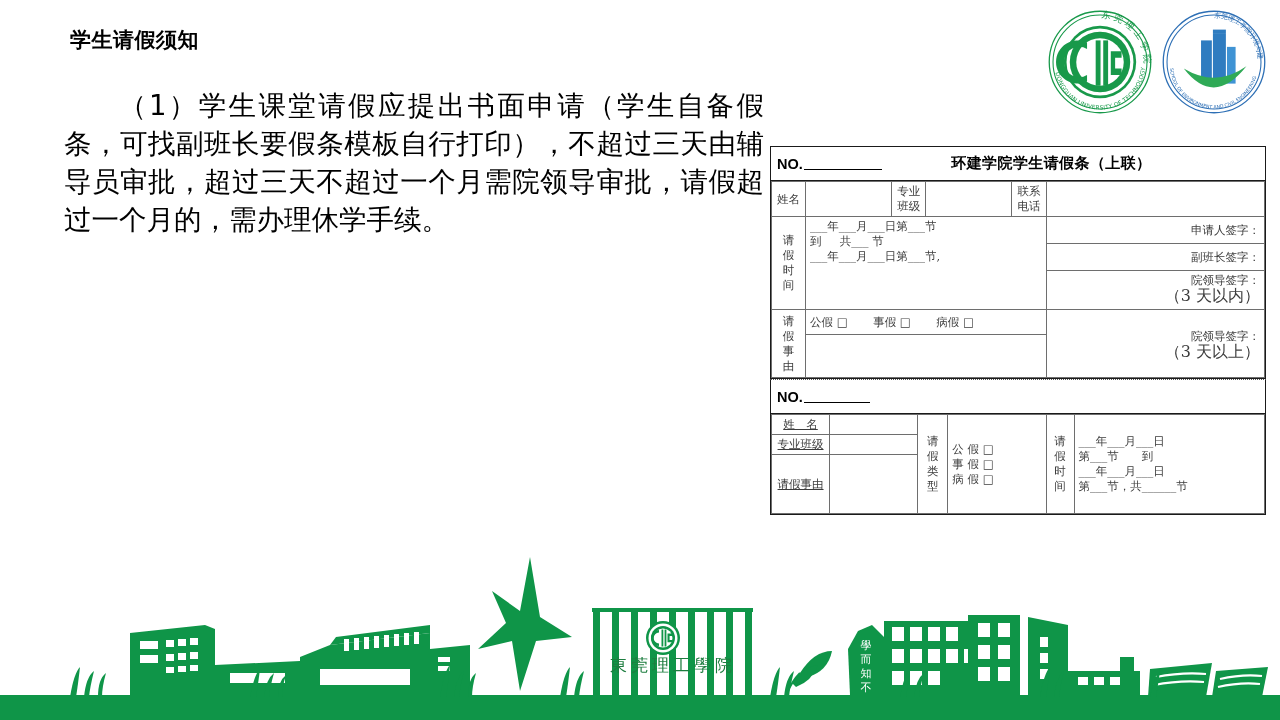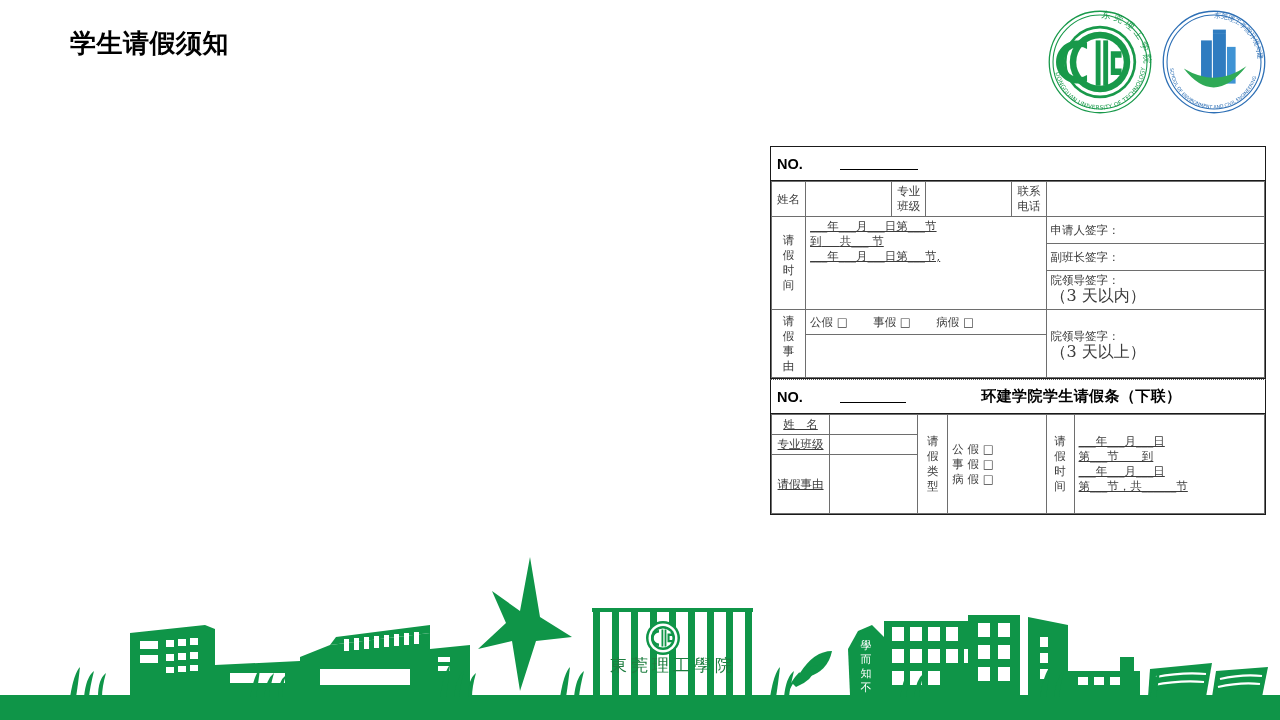--- a/index.html
+++ b/index.html
@@ -10,21 +10,21 @@
   }
   .slide{position:absolute;inset:0;}
 
   
   .logos{position:absolute;top:8px;right:12px;display:flex;gap:6px;align-items:flex-start;}
   .logo{width:108px;height:108px;display:block;}
 
   
   .page-title{
     position:absolute;left:70px;top:26px;
-    font-size:26px;font-weight:bold;color:#000;letter-spacing:.5px;
+    font-size:21px;font-weight:bold;color:#000;letter-spacing:.5px;
     font-family:"DejaVu Sans","Liberation Sans",sans-serif;
   }
 
   
   .body-text{
     position:absolute;left:64px;top:86px;width:700px;
     font-size:27.5px;line-height:38px;color:#000;
     font-family:"DejaVu Sans","Liberation Sans",sans-serif;
     text-align:justify;text-justify:inter-character;
   }
@@ -34,21 +34,21 @@
   
   .form-wrap{
     position:absolute;left:770px;top:146px;width:496px;
     font-family:"DejaVu Serif","Liberation Serif",serif;
     color:#3a3a3a;
   }
   .slip{border:1.5px solid #1a1a1a;background:#fff;}
   .slip.lower{border-top:none;}
   .slip-head{
     display:flex;align-items:center;height:34px;
-    border-bottom:1.3px solid #1a1a1a;padding:0 6px;box-sizing:border-box;gap:36px;
+    border-bottom:1.3px solid #1a1a1a;padding:0 6px;box-sizing:border-box;
   }
   .no-label{
     font-family:"Liberation Sans","DejaVu Sans",sans-serif;
     font-weight:bold;font-size:14.5px;color:#000;white-space:nowrap;
   }
   .no-rule{display:inline-block;border-bottom:1.6px solid #000;width:78px;margin-left:1px;height:12px;}
   .slip-title{
     flex:1;text-align:center;font-weight:bold;font-size:15px;color:#000;
     font-family:"DejaVu Sans","Liberation Sans",sans-serif;
     margin-right:38px;letter-spacing:.4px;
@@ -60,23 +60,23 @@
     border:1px solid #6e6e6e;
     font-size:11.5px;line-height:15px;color:#3c3c3c;
     padding:2px 4px;vertical-align:middle;
   }
   td.vlabel{
     text-align:center;font-size:11.5px;line-height:14px;
     width:30px;
   }
   td.hlabel{text-align:center;width:46px;text-decoration:underline;}
   .cellpad{padding:3px 6px;}
-  .sig{font-size:11.5px;line-height:15px;text-align:left;}
+  .sig{font-size:11.5px;line-height:15px;text-align:right;}
   .sub{font-size:16px;}
-  .timeline{font-size:11.5px;line-height:18px;text-decoration:underline;}
+  .timeline{font-size:11.5px;line-height:18px;}
   .ctr{text-align:left;}
   .vstack span{display:block;}
 
   
   .campus{position:absolute;left:0;bottom:0;width:1280px;height:175px;}
 </style>
 </head>
 <body>
 
 <div class="slide">
@@ -120,28 +120,30 @@
       <path id="cl-bot" d="M9 52 A41 41 0 0 0 91 52" fill="none"></path>
       <text font-size="4.3" fill="#2d6fb5" font-family="'DejaVu Sans',sans-serif">
         <textPath href="#cl-bot" startOffset="3%">SCHOOL OF ENVIRONMENT AND CIVIL ENGINEERING</textPath>
       </text>
     </svg>
   </div>
 
   <div class="page-title">学生请假须知</div>
 
   <div class="body-text">
+    <p class="para">（1）学生课堂请假应提出书面申请（学生自备假条，可找副班长要假条模板自行打印），不超过三天由辅导员审批，超过三天不超过一个月需院领导审批，请假超过一个月的，需办理休学手续。</p>
   </div>
 
   <div class="form-wrap">
 
     <div class="slip">
       <div class="slip-head">
         <span class="no-label">NO.</span>
           <span class="no-rule"></span>
+        <span class="slip-title">环建学院学生请假条（上联）</span>
       </div>
 
       <table class="grid">
         <colgroup>
           <col style="width:34px">
             <col style="width:86px">
             <col style="width:34px">
           <col style="width:86px">
             <col style="width:34px">
             <col style="width:218px">
@@ -213,21 +215,20 @@
       </tbody>
         </table>
     </div>
 
     <div class="dotted-sep"></div>
 
     <div class="slip lower">
       <div class="slip-head">
         <span class="no-label">NO.</span>
           <span class="no-rule" style="width:66px"></span>
-        <span class="slip-title">环建学院学生请假条（下联）</span>
       </div>
 
       <table class="grid">
         <colgroup>
           <col style="width:58px">
             <col style="width:88px">
             <col style="width:30px">
           <col style="width:98px">
             <col style="width:28px">
             <col style="width:190px">

